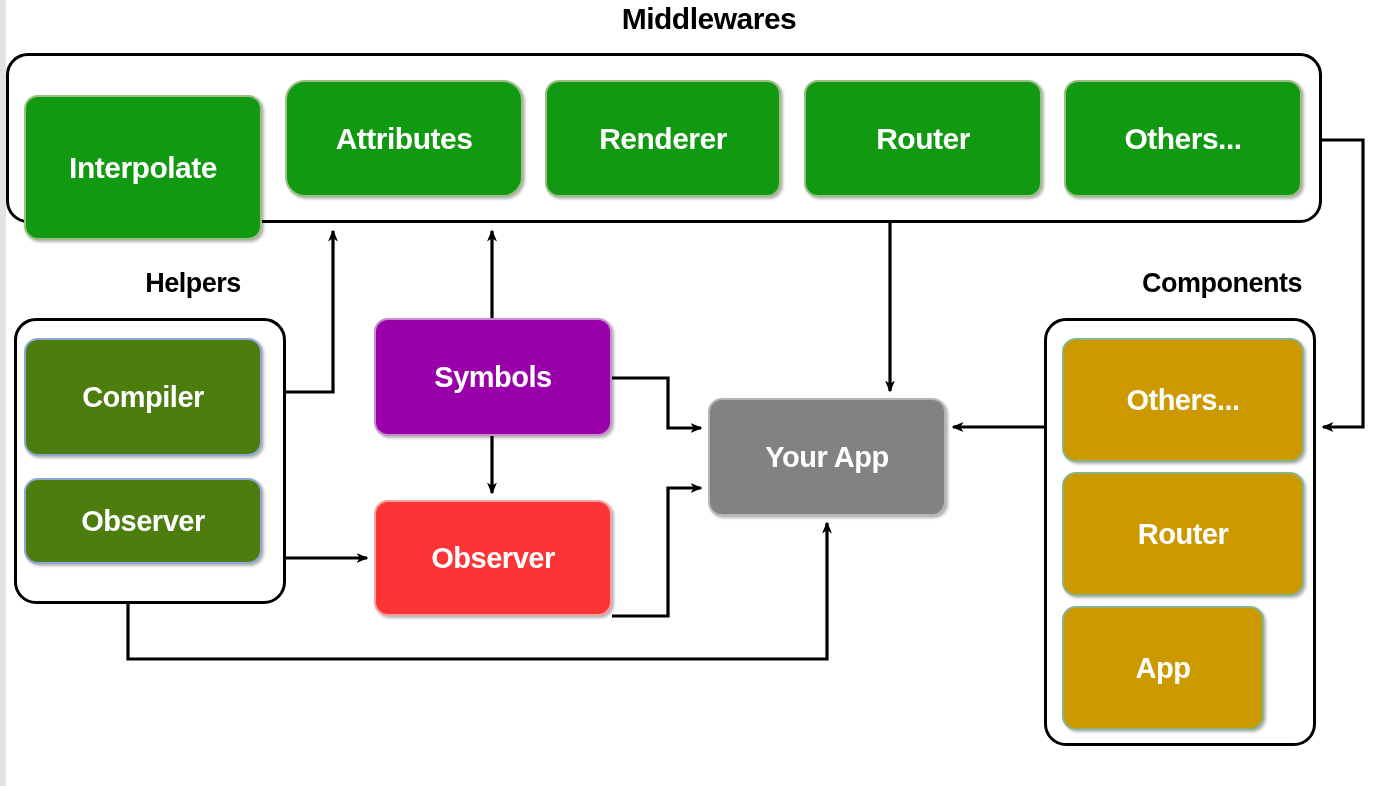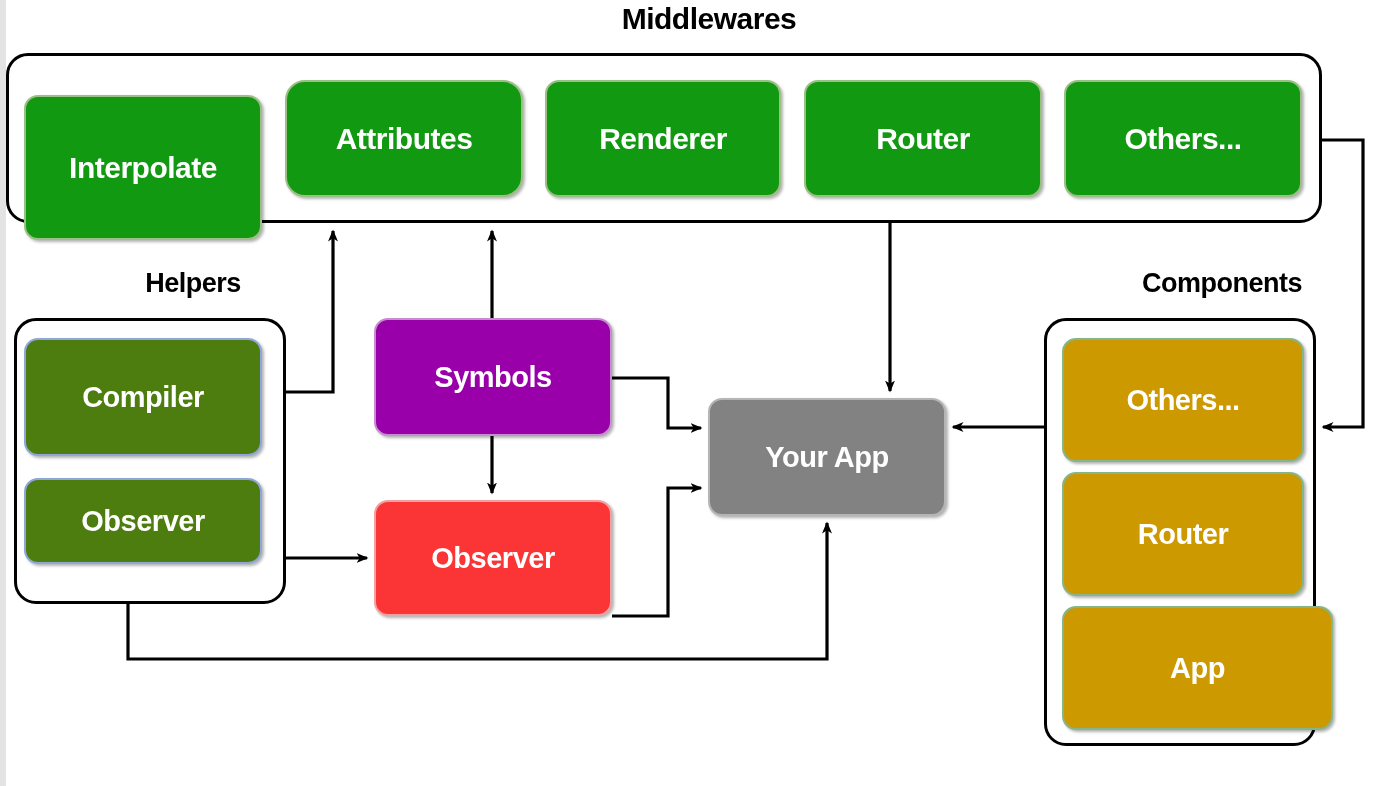--- a/index.html
+++ b/index.html
@@ -85,21 +85,21 @@
   #node-observer { left: 24px; top: 478px; width: 238px; height: 86px; }
 
   
   #node-symbols   { left: 374px; top: 318px; width: 238px; height: 118px; }
   #node-component { left: 374px; top: 500px; width: 238px; height: 116px; }
   #node-yourapp   { left: 708px; top: 398px; width: 238px; height: 118px; text-align: center; }
 
   
   #node-others-cmp { left: 1062px; top: 338px; width: 242px; height: 124px; }
   #node-router-cmp { left: 1062px; top: 472px; width: 242px; height: 124px; }
-  #node-app-cmp    { left: 1062px; top: 606px; width: 271px; height: 124px; }
+  #node-app-cmp    { left: 1062px; top: 606px; width: 202px; height: 124px; }
 
   
   #connectors {
     position: absolute;
     left: 0; top: 0;
     width: 1390px; height: 786px;
     pointer-events: none;
   }
 </style>
 </head>

